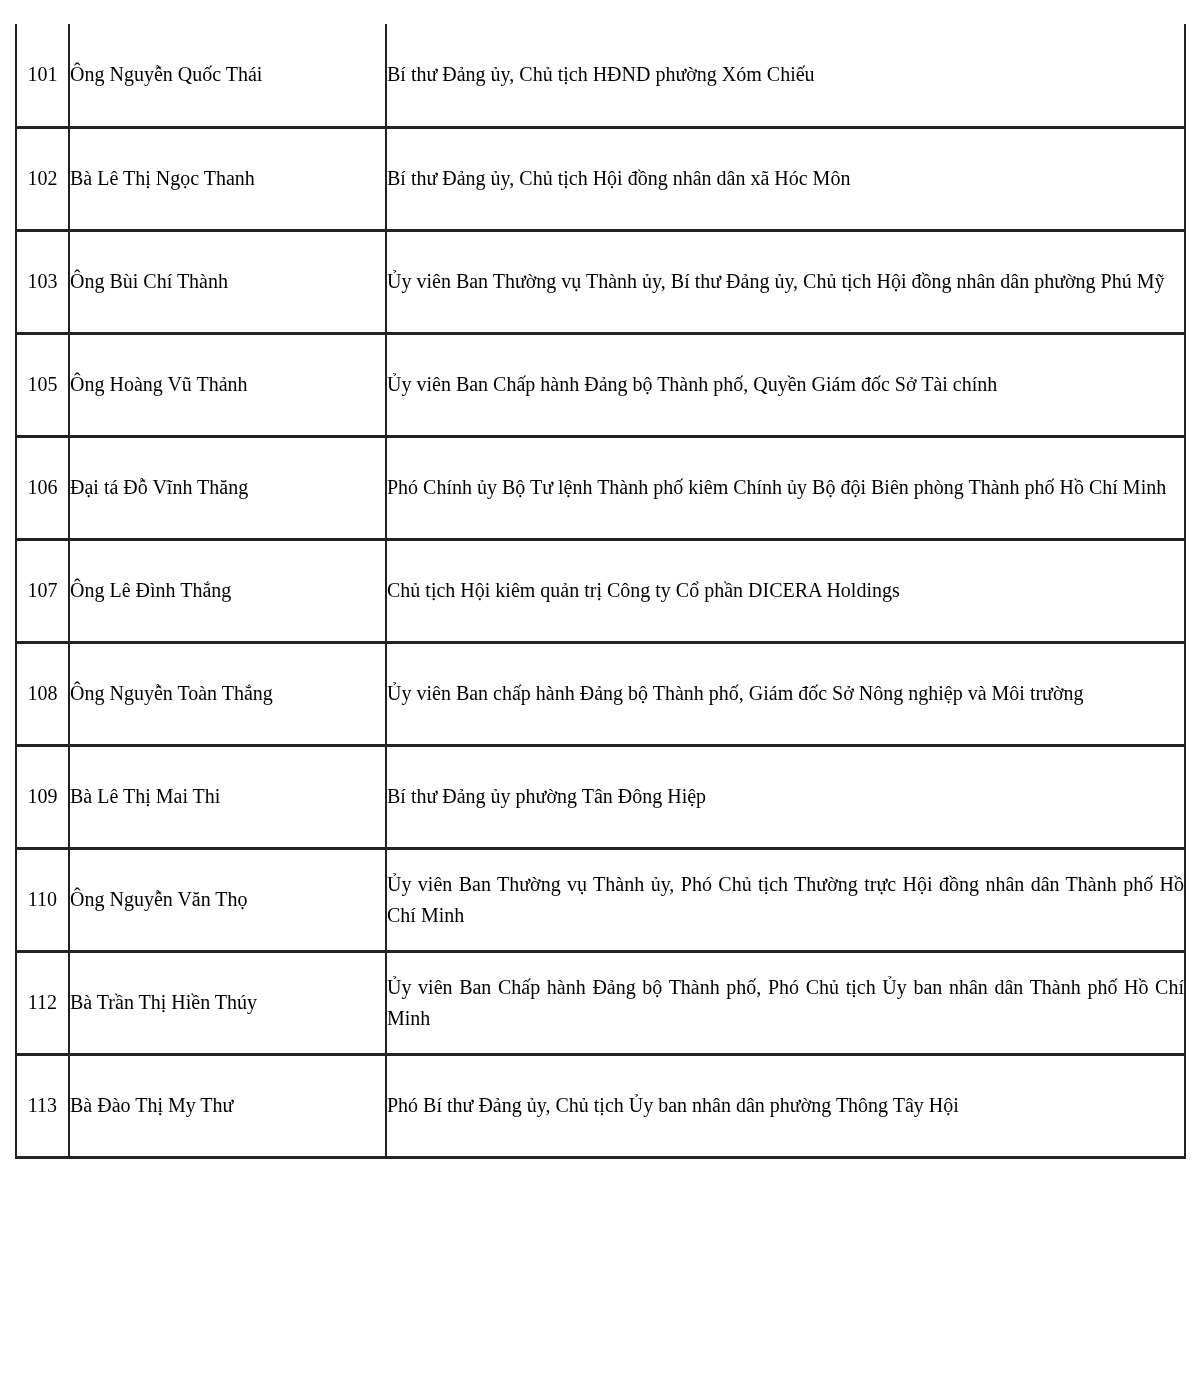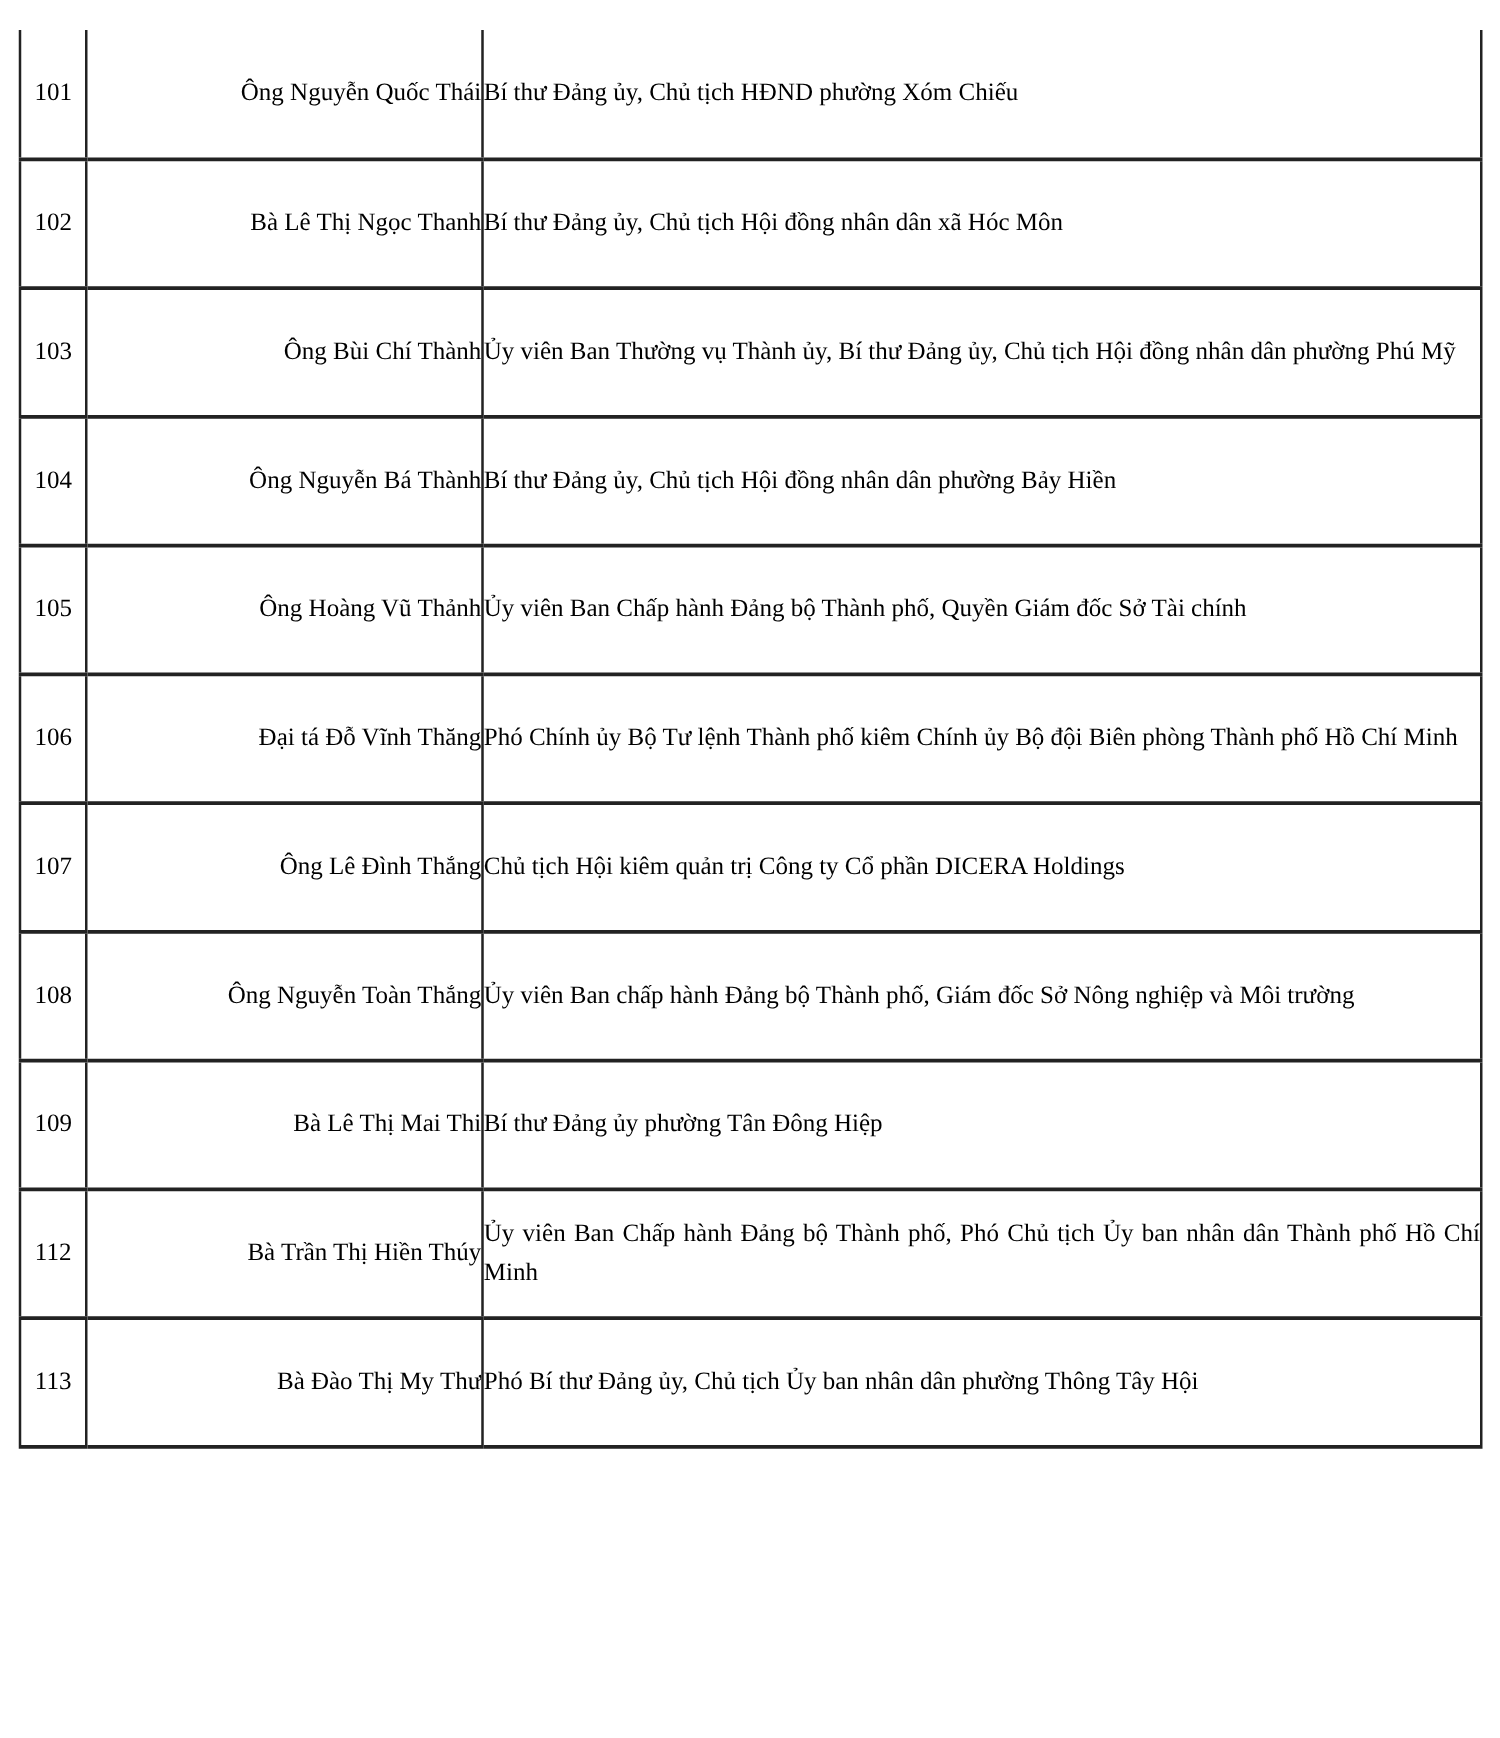--- a/index.html
+++ b/index.html
@@ -41,21 +41,20 @@
   table.doc-table tr:first-child td {
     border-top: none;
   }
   td.col-no {
     width: 51px;
     text-align: center;
   }
   td.col-name {
     width: 315px;
     padding: 0 10px 0 12px;
-    text-align: right;
   }
   td.col-pos {
     padding: 0 13px 0 14px;
     text-align: justify;
   }
 </style>
 </head>
 <body>
 
 <div class="page">
@@ -72,25 +71,20 @@
     <td class="col-name">Bà Lê Thị Ngọc Thanh</td>
     <td class="col-pos">Bí thư Đảng ủy, Chủ tịch Hội đồng nhân dân xã Hóc Môn</td>
   </tr>
 
   <tr>
     <td class="col-no">103</td>
     <td class="col-name">Ông Bùi Chí Thành</td>
     <td class="col-pos">Ủy viên Ban Thường vụ Thành ủy, Bí thư Đảng ủy, Chủ tịch Hội đồng nhân dân phường Phú Mỹ</td>
   </tr>
 
-  <tr>
-    <td class="col-no">104</td>
-    <td class="col-name">Ông Nguyễn Bá Thành</td>
-    <td class="col-pos">Bí thư Đảng ủy, Chủ tịch Hội đồng nhân dân phường Bảy Hiền</td>
-  </tr>
 
   <tr>
     <td class="col-no">105</td>
     <td class="col-name">Ông Hoàng Vũ Thảnh</td>
     <td class="col-pos">Ủy viên Ban Chấp hành Đảng bộ Thành phố, Quyền Giám đốc Sở Tài chính</td>
   </tr>
 
   <tr>
     <td class="col-no">106</td>
     <td class="col-name">Đại tá Đỗ Vĩnh Thăng</td>
@@ -108,20 +102,25 @@
     <td class="col-name">Ông Nguyễn Toàn Thắng</td>
     <td class="col-pos">Ủy viên Ban chấp hành Đảng bộ Thành phố, Giám đốc Sở Nông nghiệp và Môi trường</td>
   </tr>
 
   <tr>
     <td class="col-no">109</td>
     <td class="col-name">Bà Lê Thị Mai Thi</td>
     <td class="col-pos">Bí thư Đảng ủy phường Tân Đông Hiệp</td>
   </tr>
 
+  <tr>
+    <td class="col-no">110</td>
+    <td class="col-name">Ông Nguyễn Văn Thọ</td>
+    <td class="col-pos">Ủy viên Ban Thường vụ Thành ủy, Phó Chủ tịch Thường trực Hội đồng nhân dân Thành phố Hồ Chí Minh</td>
+  </tr>
 
 
   <tr>
     <td class="col-no">112</td>
     <td class="col-name">Bà Trần Thị Hiền Thúy</td>
     <td class="col-pos">Ủy viên Ban Chấp hành Đảng bộ Thành phố, Phó Chủ tịch Ủy ban nhân dân Thành phố Hồ Chí Minh</td>
   </tr>
 
   <tr>
     <td class="col-no">113</td>

